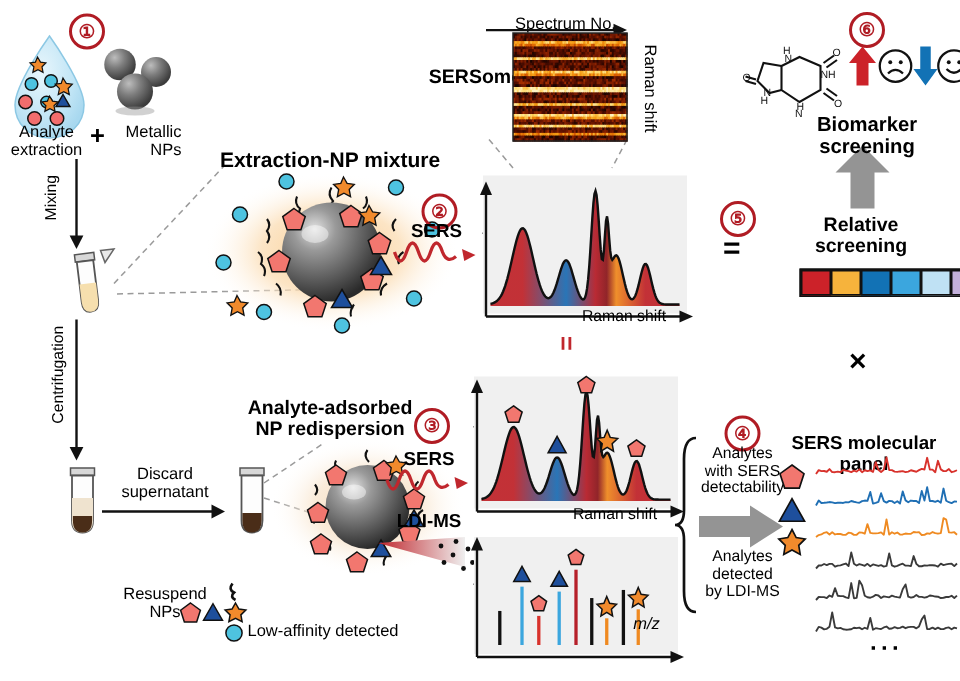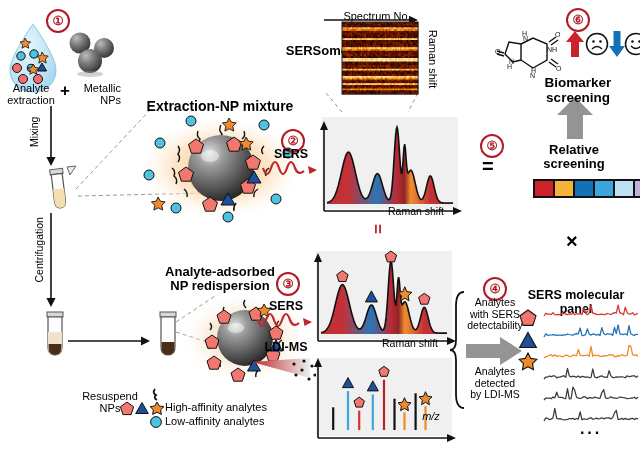--- a/index.html
+++ b/index.html
@@ -88,20 +88,22 @@
 </svg>
 <div class="txt vert" style="left:-6px;top:244px;width:92px;font-size:10.5px;transform:rotate(-90deg);">Centrifugation</div>
 
 <svg style="position:absolute;left:40px;top:310px;" width="30" height="48" viewBox="0 0 30 48">
   <rect x="7" y="2" width="16" height="5" fill="#d8d8d8" stroke="#555" stroke-width="1"></rect>
   <path d="M8 7 L8 37 Q8 45 15 45 Q22 45 22 37 L22 7 Z" fill="#fdfdfd" stroke="#555" stroke-width="1.2"></path>
   <path d="M8 22 L8 37 Q8 45 15 45 Q22 45 22 37 L22 22 Z" fill="#efe3cf"></path>
   <path d="M8.6 34 L8.6 37 Q8.6 45 15 45 Q21.4 45 21.4 37 L21.4 34 Z" fill="#4a2d18"></path>
 </svg>
 
+<div class="txt" style="left:67px;top:310px;width:86px;font-size:11px;white-space:pre-line;">Discard
+supernatant</div>
 <svg style="position:absolute;left:68px;top:335px;" width="84" height="12" viewBox="0 0 84 12">
   <line x1="0" y1="6" x2="74" y2="6" stroke="#111" stroke-width="1.6"></line>
   <path d="M82 6 l-9 -4.6 0 9.2Z" fill="#111"></path>
 </svg>
 <div class="txt" style="left:67px;top:343px;width:86px;font-size:11px;white-space:pre-line;margin-top:47px;">Resuspend
 NPs</div>
 
 <svg style="position:absolute;left:153px;top:310px;" width="30" height="48" viewBox="0 0 30 48">
   <rect x="7" y="2" width="16" height="5" fill="#d8d8d8" stroke="#555" stroke-width="1"></rect>
   <path d="M8 7 L8 37 Q8 45 15 45 Q22 45 22 37 L22 7 Z" fill="#fdfdfd" stroke="#555" stroke-width="1.2"></path>
@@ -221,26 +223,25 @@
 
 <svg style="position:absolute;left:151px;top:388px;" width="12" height="12" viewBox="0 0 12 12">
   <path d="M4 1 q-3 4 1 6 q-3 3 1 5" stroke="#111" stroke-width="1.8" fill="none"></path>
 </svg>
 
 <svg style="position:absolute;left:120px;top:401px;" width="44" height="14" viewBox="0 0 44 14">
   <path d="M7 1 l6.6 4.8 -2.5 7.8 -8.2 0 -2.5-7.8Z" fill="#f2776f" stroke="#111" stroke-width="1"></path>
   <path d="M22 1.5 l6.3 11 -12.6 0Z" fill="#1e4f9c" stroke="#111" stroke-width="1"></path>
   <path d="M37 1 l2.3 4 4.6 .7 -3.3 3.2 .8 4.6 -4.4-2.3 -4.4 2.3 .8-4.6 -3.3-3.2 4.6-.7Z" fill="#f18a2c" stroke="#111" stroke-width="1"></path>
 </svg>
-<div class="txt" style="left:165px;top:401px;width:160px;font-size:11px;text-align:left;">High-affinity analytes</div>
 
 <svg style="position:absolute;left:149px;top:415px;" width="14" height="14" viewBox="0 0 14 14">
   <circle cx="7" cy="7" r="5.4" fill="#4ec3e0" stroke="#111" stroke-width="1"></circle>
 </svg>
-<div class="txt" style="left:165px;top:415px;width:160px;font-size:11px;text-align:left;">Low-affinity analytes</div>
+<div class="txt" style="left:165px;top:415px;width:160px;font-size:11px;text-align:left;">Low-affinity detected</div>
 
 <div class="txt" style="left:322px;top:10px;width:110px;font-size:11px;">Spectrum No.</div>
 <svg style="position:absolute;left:324px;top:15px;" width="96" height="10" viewBox="0 0 96 10">
   <line x1="0" y1="5" x2="86" y2="5" stroke="#111" stroke-width="1.5"></line>
   <path d="M94 5 l-9 -4.2 0 8.4Z" fill="#111"></path>
 </svg>
 <div class="lbl" style="left:272px;top:44px;width:76px;font-size:13px;text-align:right;">SERSome</div>
 
 <svg id="heatmap" style="position:absolute;left:342px;top:22px;" width="76" height="72" viewBox="0 0 76 72">
   <rect x="0" y="0" width="76" height="72" fill="#2b0800"></rect>

